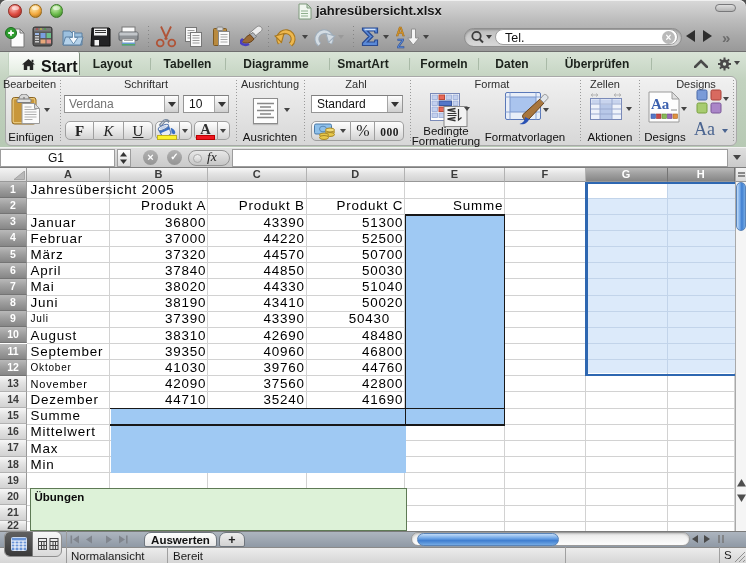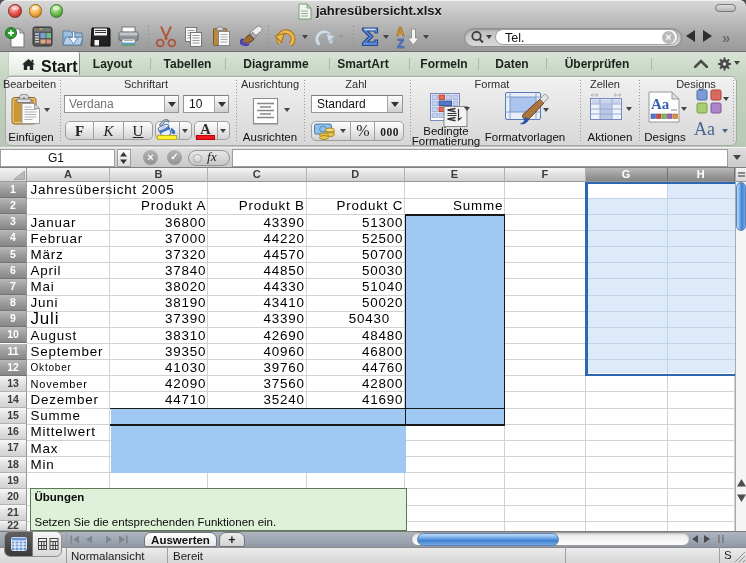--- a/index.html
+++ b/index.html
@@ -487,21 +487,21 @@
 <div class="cell num" style="left:208.0px;top:263.95px;width:96.7px;line-height:14.5px">44850</div>
 <div class="cell num" style="left:306.5px;top:263.95px;width:96.7px;line-height:14.5px">50030</div>
 <div class="cell" style="left:30.5px;top:280.10px;line-height:14.5px;font-size:13.4px">Mai</div>
 <div class="cell num" style="left:110.0px;top:280.10px;width:96.2px;line-height:14.5px">38020</div>
 <div class="cell num" style="left:208.0px;top:280.10px;width:96.7px;line-height:14.5px">44330</div>
 <div class="cell num" style="left:306.5px;top:280.10px;width:96.7px;line-height:14.5px">51040</div>
 <div class="cell" style="left:30.5px;top:296.25px;line-height:14.5px;font-size:13.4px">Juni</div>
 <div class="cell num" style="left:110.0px;top:296.25px;width:96.2px;line-height:14.5px">38190</div>
 <div class="cell num" style="left:208.0px;top:296.25px;width:96.7px;line-height:14.5px">43410</div>
 <div class="cell num" style="left:306.5px;top:296.25px;width:96.7px;line-height:14.5px">50020</div>
-<div class="cell" style="left:30.5px;top:312.40px;line-height:14.5px;font-size:17px">Juli</div>
+<div class="cell" style="left:30.5px;top:312.40px;line-height:14.5px;font-size:10px">Juli</div>
 <div class="cell num" style="left:110.0px;top:312.40px;width:96.2px;line-height:14.5px">37390</div>
 <div class="cell num" style="left:208.0px;top:312.40px;width:96.7px;line-height:14.5px">43390</div>
 <div class="cell num" style="left:310px;top:312.40px;width:80px;line-height:14.5px">50430</div>
 <div class="cell" style="left:30.5px;top:328.55px;line-height:14.5px;font-size:13.4px">August</div>
 <div class="cell num" style="left:110.0px;top:328.55px;width:96.2px;line-height:14.5px">38310</div>
 <div class="cell num" style="left:208.0px;top:328.55px;width:96.7px;line-height:14.5px">42690</div>
 <div class="cell num" style="left:306.5px;top:328.55px;width:96.7px;line-height:14.5px">48480</div>
 <div class="cell" style="left:30.5px;top:344.70px;line-height:14.5px;font-size:13.4px">September</div>
 <div class="cell num" style="left:110.0px;top:344.70px;width:96.2px;line-height:14.5px">39350</div>
 <div class="cell num" style="left:208.0px;top:344.70px;width:96.7px;line-height:14.5px">40960</div>
@@ -517,21 +517,20 @@
 <div class="cell" style="left:30.5px;top:393.15px;line-height:14.5px;font-size:13.4px">Dezember</div>
 <div class="cell num" style="left:110.0px;top:393.15px;width:96.2px;line-height:14.5px">44710</div>
 <div class="cell num" style="left:208.0px;top:393.15px;width:96.7px;line-height:14.5px">35240</div>
 <div class="cell num" style="left:306.5px;top:393.15px;width:96.7px;line-height:14.5px">41690</div>
 <div class="cell" style="left:30.5px;top:409.30px;line-height:14.5px;font-size:13.4px">Summe</div>
 <div class="cell" style="left:30.5px;top:425.45px;line-height:14.5px;font-size:13.4px">Mittelwert</div>
 <div class="cell" style="left:30.5px;top:441.60px;line-height:14.5px;font-size:13.4px">Max</div>
 <div class="cell" style="left:30.5px;top:457.75px;line-height:14.5px;font-size:13.4px">Min</div>
 <div class="a" style="left:29.5px;top:487.5px;width:377px;height:43.5px;background:#ddf2d8;border:1px solid #5e7a55;overflow:hidden">
     <div style="position:absolute;left:4px;top:2.5px;font-size:11.5px;font-weight:bold;color:#0a0a0a">Übungen</div>
-    <div style="position:absolute;left:4px;top:27px;font-size:11.5px;color:#0a0a0a">Setzen Sie die entsprechenden Funktionen ein.</div>
     <div style="position:absolute;left:4px;top:40.5px;font-size:11.5px;color:#0a0a0a">Mittelwert, Max und Min nur über die monatl...</div>
   </div>
 <div class="a" style="left:735px;top:168px;width:11px;height:363px;background:#f5f5f5;border-left:1px solid #a9a9a9"></div>
 <div class="a" style="left:735px;top:168px;width:11px;height:14px;background:linear-gradient(#f4f4f4,#d8d8d8);border-left:1px solid #a9a9a9;border-bottom:1px solid #999"></div>
 <div class="a" style="left:737.5px;top:172px;width:7px;height:1.5px;background:#888;box-shadow:0 3px 0 #888"></div>
 <div class="a" style="left:736px;top:182px;width:10px;height:49px;border-radius:5px;background:linear-gradient(to right,#c2dcf8,#70a6e6 38%,#3f7ed0 60%,#74aae4);border:.5px solid #5a84b8"></div>
 <svg class="a" style="left:735.5px;top:477px" width="11" height="30" viewBox="0 0 11 30">
 <path d="M5.5 2 L10 9.5 H1z" fill="#4e4e4e"></path>
     <path d="M5.5 25 L1 17.5 H10z" fill="#4e4e4e"></path>
   </svg>

